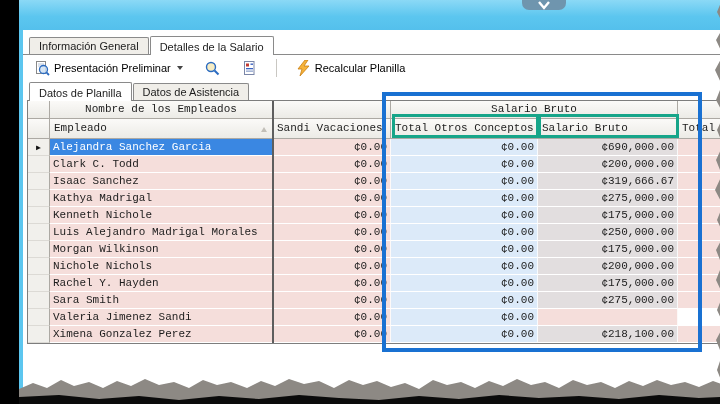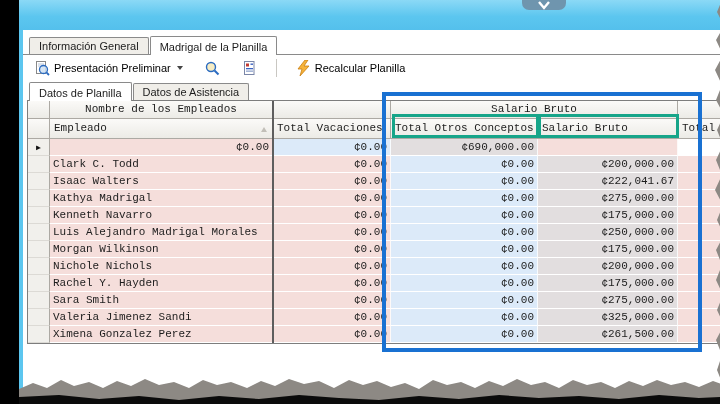--- a/index.html
+++ b/index.html
@@ -90,21 +90,21 @@
   <div class="chevron-tab">
     <svg width="16" height="10" viewBox="0 0 16 10">
       <polyline points="3,1 8,7 13,1" fill="none" stroke="#ffffff" stroke-width="2.4"></polyline>
     </svg>
   </div>
 
   <div class="body">
 
     <div class="main-tabs">
       <div class="tab">Información General</div>
-      <div class="tab active">Madrigal de la Planilla</div>
+      <div class="tab active">Detalles de la Salario</div>
     </div>
 
     <div class="toolbar">
       <button class="tbtn">
         <svg width="16" height="16" viewBox="0 0 16 16">
           <rect x="2.5" y="1.5" width="9" height="12" fill="#fff" stroke="#888"></rect>
           <line x1="4" y1="4" x2="10" y2="4" stroke="#b9c6da"></line>
           <line x1="4" y1="6" x2="10" y2="6" stroke="#b9c6da"></line>
           <circle cx="9.5" cy="9.5" r="4" fill="#cfe0f2" fill-opacity="0.85" stroke="#2b6bc0" stroke-width="1.3"></circle>
           <line x1="12.4" y1="12.4" x2="15" y2="15" stroke="#2b6bc0" stroke-width="1.8"></line>
@@ -151,65 +151,66 @@
         <div class="hcell grp-h center grp-span">Salario Bruto</div>
         <div class="hcell grp-h"></div>
       </div>
 
       <div class="grow">
         <div class="hcell hdr-h"></div>
         <div class="hcell hdr-h">
           <span>Empleado</span>
           <span class="sort-ind"></span>
         </div>
-        <div class="hcell hdr-h">Total Vacaciones</div>
+        <div class="hcell hdr-h">Sandi Vacaciones</div>
         <div class="hcell hdr-h">Total Otros Conceptos</div>
         <div class="hcell hdr-h">Salario Bruto</div>
         <div class="hcell hdr-h">Total De</div>
       </div>
 
       <div>
   <div class="grow">
     <div class="dcell ind">▶</div>
+    <div class="dcell c-pink name sel">Alejandra Sanchez Garcia</div>
     <div class="dcell c-pink num">¢0.00</div>
     <div class="dcell c-blue">¢0.00</div>
     <div class="dcell c-gray">¢690,000.00</div>
     <div class="dcell c-pink"></div>
   </div>
 
   <div class="grow">
     <div class="dcell ind"></div>
     <div class="dcell c-pink name">Clark C. Todd</div>
     <div class="dcell c-pink num">¢0.00</div>
     <div class="dcell c-blue">¢0.00</div>
     <div class="dcell c-gray">¢200,000.00</div>
     <div class="dcell c-pink"></div>
   </div>
 
   <div class="grow">
     <div class="dcell ind"></div>
-    <div class="dcell c-pink name">Isaac Walters</div>
-    <div class="dcell c-pink num">¢0.00</div>
-    <div class="dcell c-blue">¢0.00</div>
-    <div class="dcell c-gray">¢222,041.67</div>
+    <div class="dcell c-pink name">Isaac Sanchez</div>
+    <div class="dcell c-pink num">¢0.00</div>
+    <div class="dcell c-blue">¢0.00</div>
+    <div class="dcell c-gray">¢319,666.67</div>
     <div class="dcell c-pink"></div>
   </div>
 
   <div class="grow">
     <div class="dcell ind"></div>
     <div class="dcell c-pink name">Kathya Madrigal</div>
     <div class="dcell c-pink num">¢0.00</div>
     <div class="dcell c-blue">¢0.00</div>
     <div class="dcell c-gray">¢275,000.00</div>
     <div class="dcell c-pink"></div>
   </div>
 
   <div class="grow">
     <div class="dcell ind"></div>
-    <div class="dcell c-pink name">Kenneth Navarro</div>
+    <div class="dcell c-pink name">Kenneth Nichole</div>
     <div class="dcell c-pink num">¢0.00</div>
     <div class="dcell c-blue">¢0.00</div>
     <div class="dcell c-gray">¢175,000.00</div>
     <div class="dcell c-pink"></div>
   </div>
 
   <div class="grow">
     <div class="dcell ind"></div>
     <div class="dcell c-pink name">Luis Alejandro Madrigal Morales</div>
     <div class="dcell c-pink num">¢0.00</div>
@@ -252,30 +253,29 @@
     <div class="dcell c-blue">¢0.00</div>
     <div class="dcell c-gray">¢275,000.00</div>
     <div class="dcell c-pink"></div>
   </div>
 
   <div class="grow">
     <div class="dcell ind"></div>
     <div class="dcell c-pink name">Valeria Jimenez Sandi</div>
     <div class="dcell c-pink num">¢0.00</div>
     <div class="dcell c-blue">¢0.00</div>
-    <div class="dcell c-gray">¢325,000.00</div>
     <div class="dcell c-pink"></div>
   </div>
 
   <div class="grow">
     <div class="dcell ind"></div>
     <div class="dcell c-pink name">Ximena Gonzalez Perez</div>
     <div class="dcell c-pink num">¢0.00</div>
     <div class="dcell c-blue">¢0.00</div>
-    <div class="dcell c-gray">¢261,500.00</div>
+    <div class="dcell c-gray">¢218,100.00</div>
     <div class="dcell c-pink"></div>
   </div>
 </div>
     </div>
 
   </div>
 
   <div class="blue-rect"></div>
   <div class="teal-box" id="teal1"></div>
   <div class="teal-box" id="teal2"></div>

